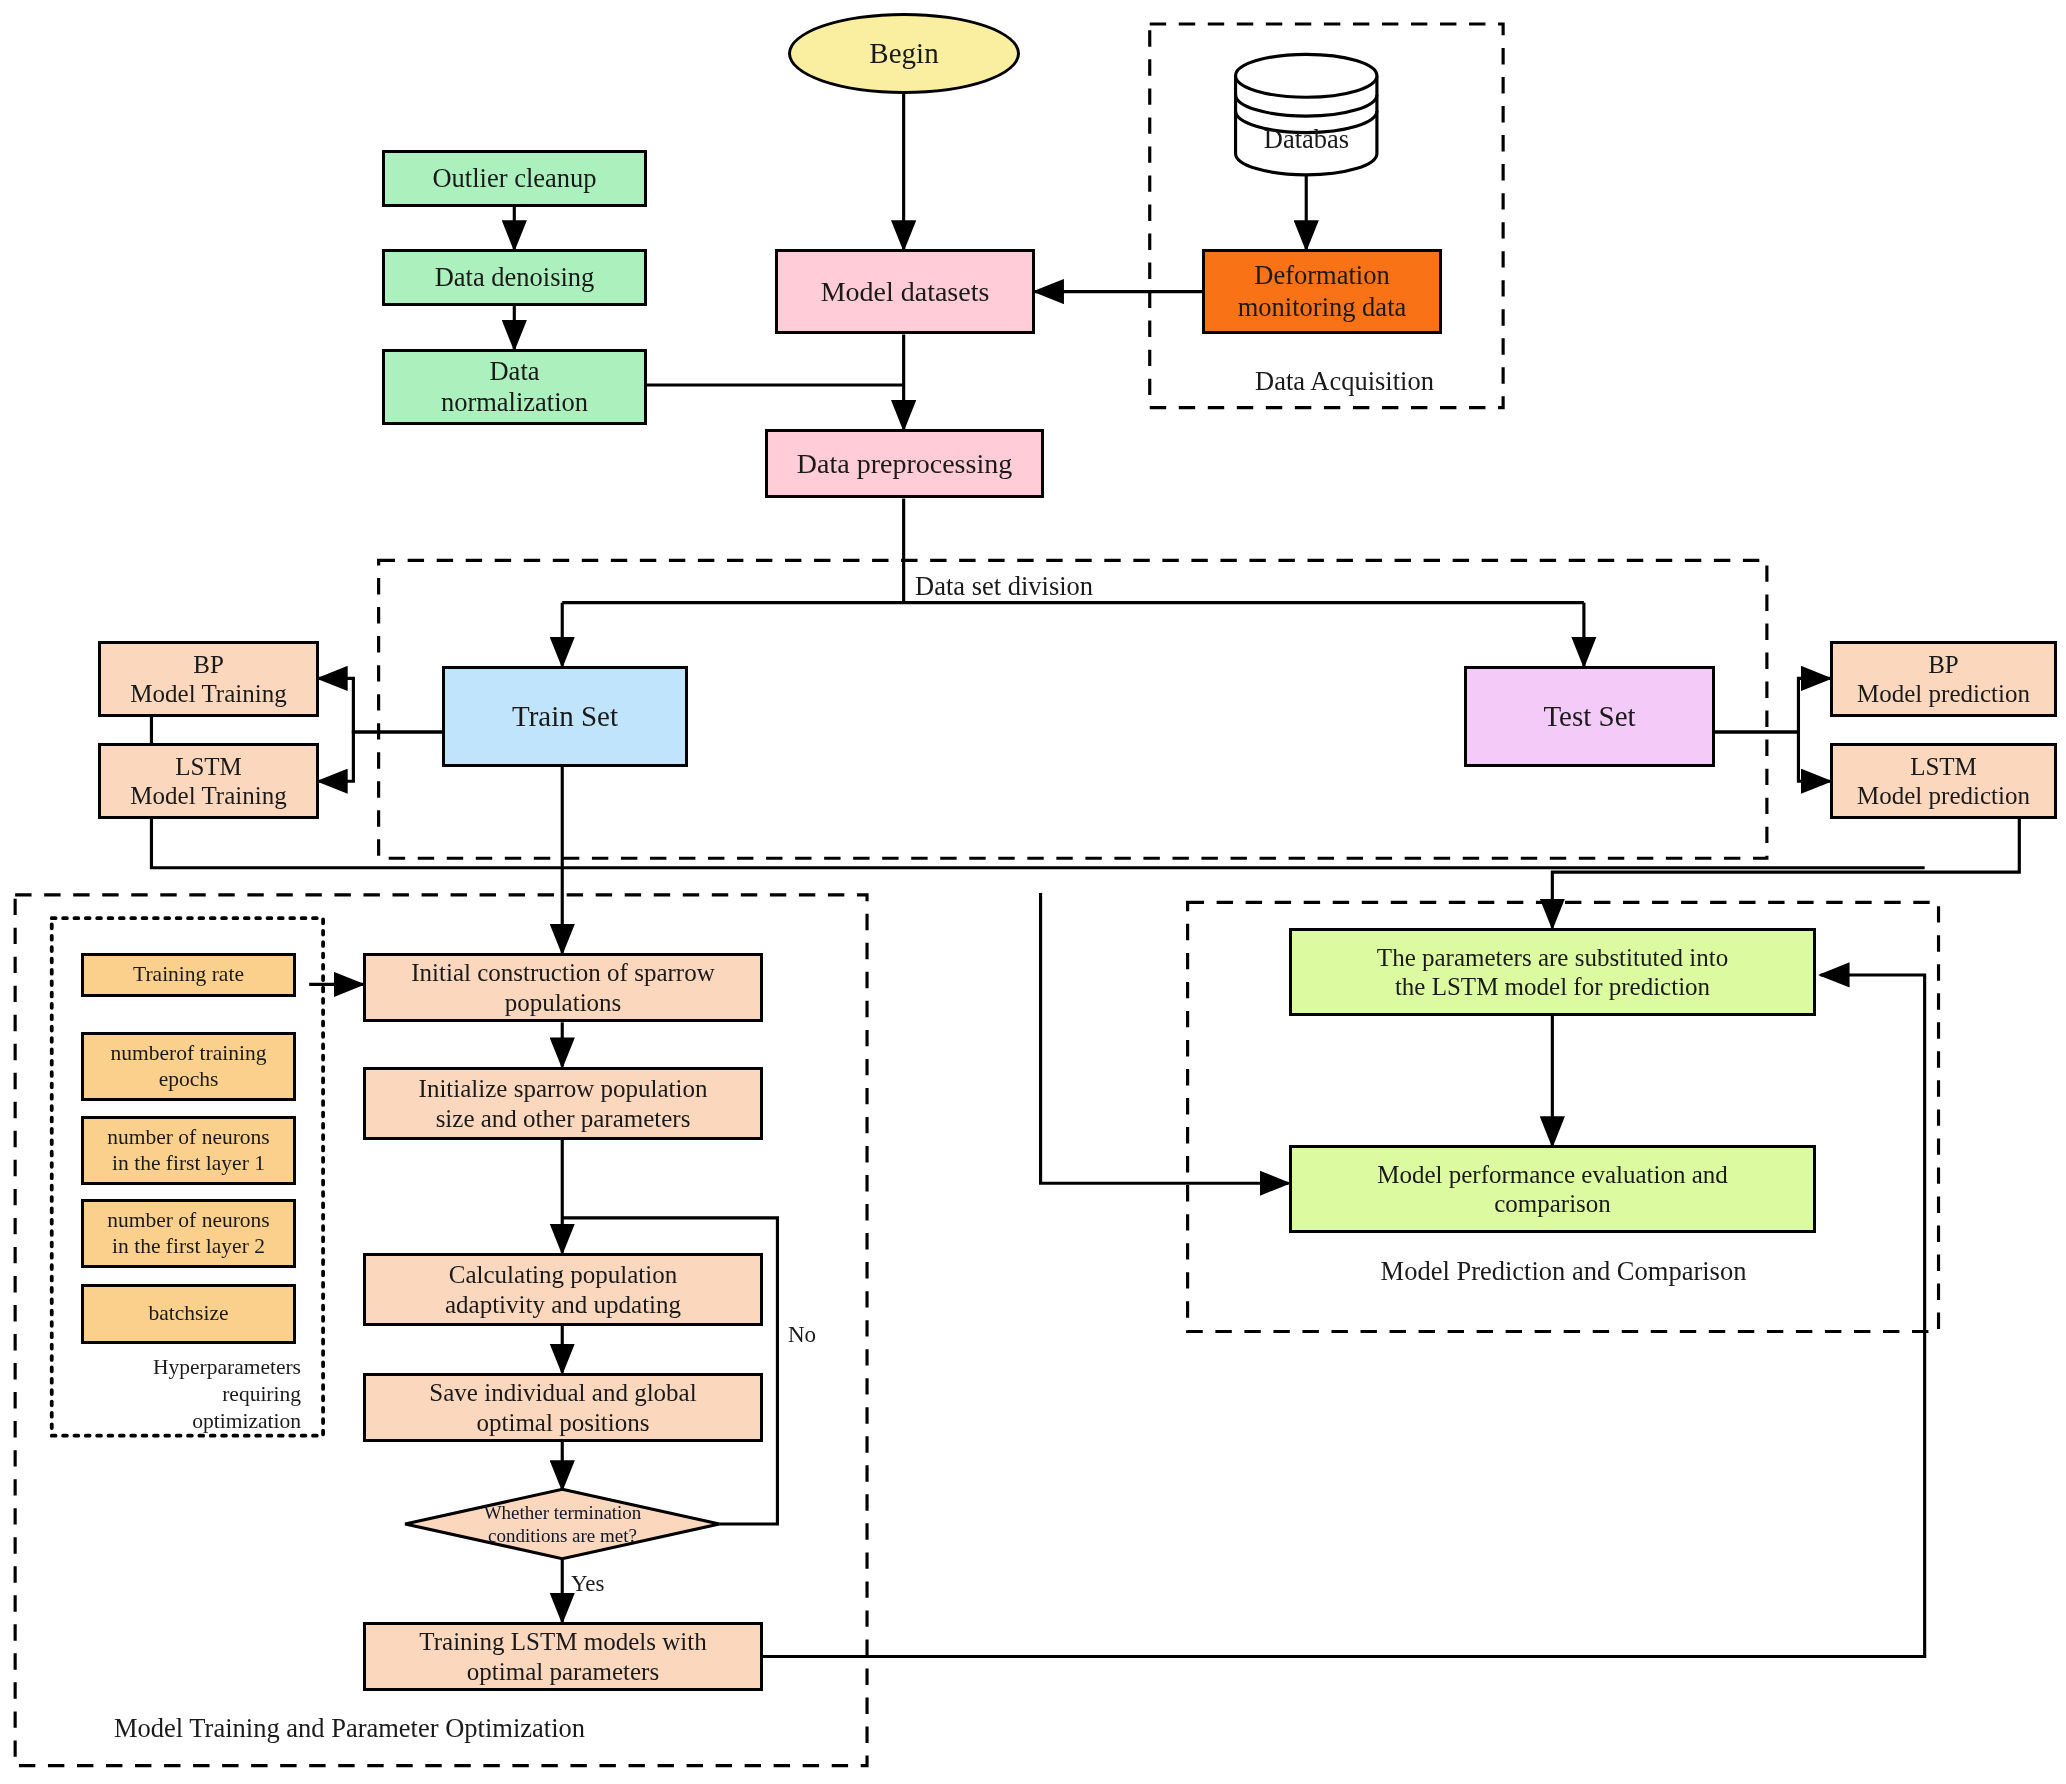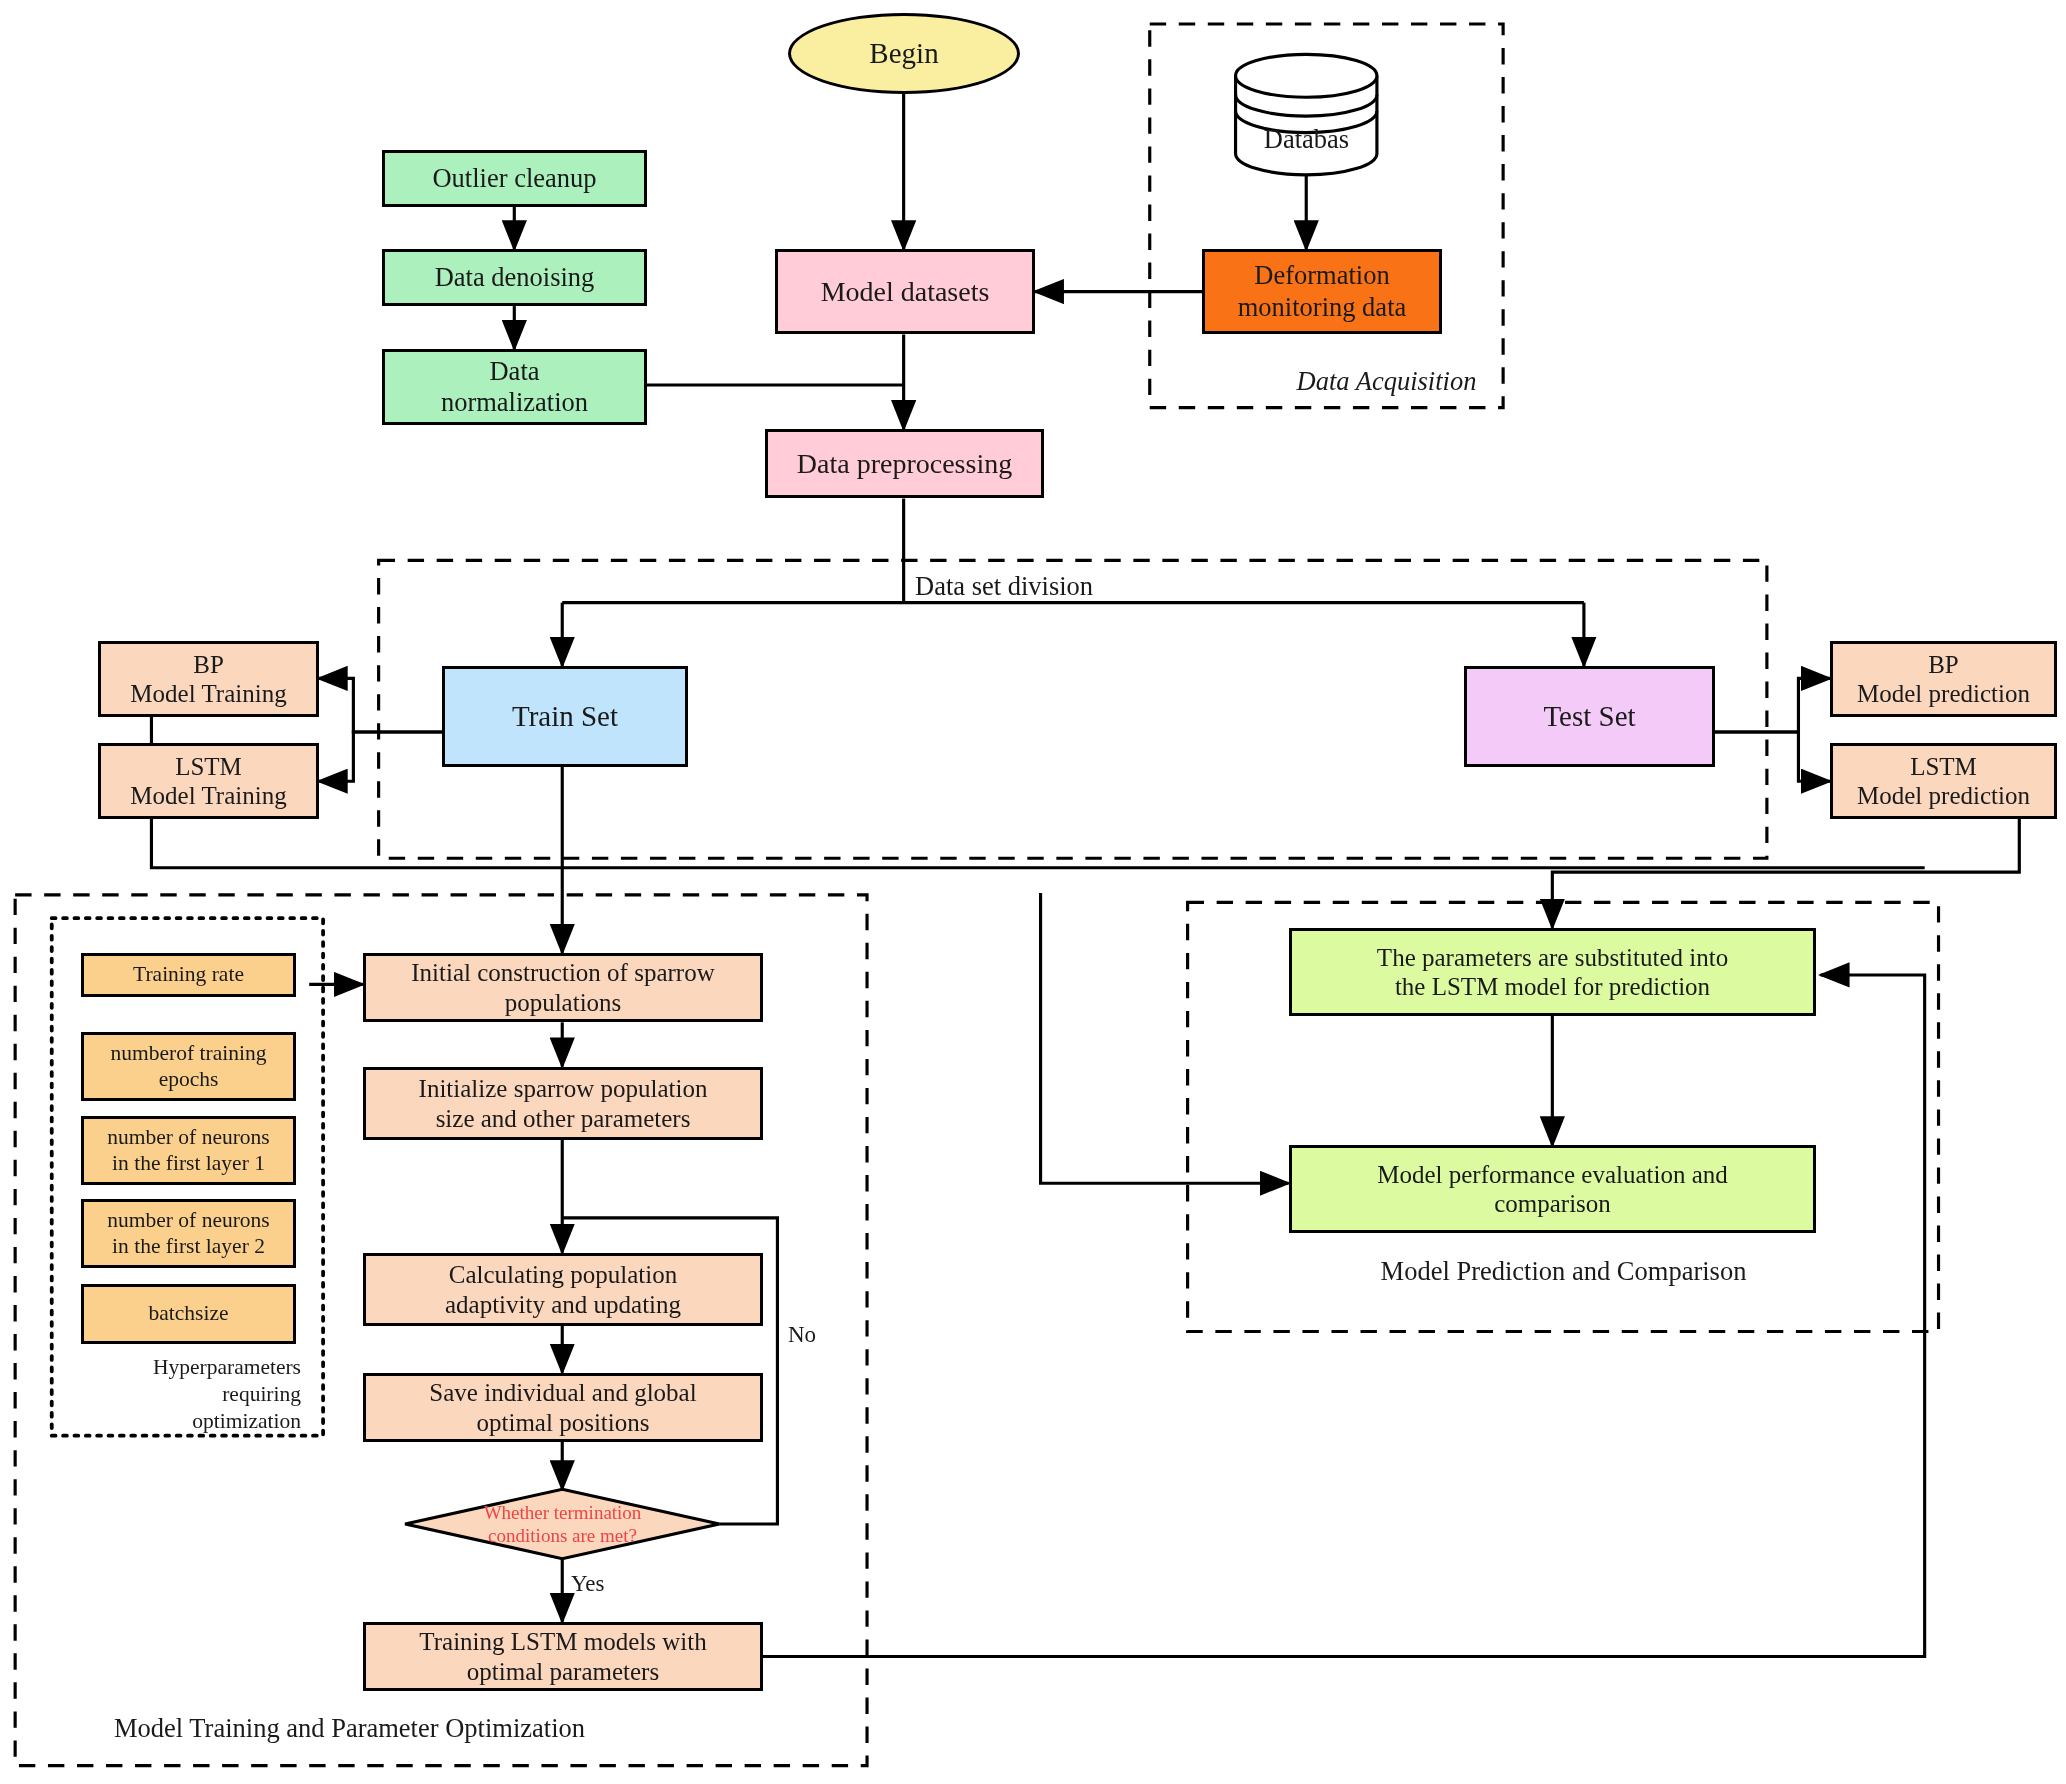--- a/index.html
+++ b/index.html
@@ -8,21 +8,21 @@
   svg{position:absolute;top:0;left:0;width:2066px;height:1784px;}
   .node{position:absolute;box-sizing:border-box;display:flex;align-items:center;
         justify-content:center;text-align:center;border:3.2px solid #000;
         font-family:"Liberation Serif","DejaVu Serif",serif;color:#1a1a1a;
         line-height:1.18;padding:1.3px 3.8px;}
   .lbl{position:absolute;font-family:"Liberation Serif","DejaVu Serif",serif;
        color:#1a1a1a;white-space:nowrap;}
   .lbl.wrap{white-space:normal;text-align:right;}
   .ellipse{border-radius:50%;}
   .diamond-txt{position:absolute;display:flex;align-items:center;justify-content:center;
-       text-align:center;font-family:"Liberation Serif","DejaVu Serif",serif;color:#ef4444;
+       text-align:center;font-family:"Liberation Serif","DejaVu Serif",serif;color:#0f172a;
        line-height:1.2;}
 </style>
 </head>
 <body>
 
 <div id="root">
 
   <svg viewBox="0 0 3274 2827">
     <defs>
       <marker id="ah" markerWidth="10" markerHeight="8" refX="9.2" refY="4" orient="auto" markerUnits="strokeWidth">
@@ -228,21 +228,21 @@
   <div class="node" style="left:1289px;top:928px;width:527px;height:88px;background:#DCFAA0;font-size:25px;white-space:pre-line;">
     <span>The parameters are substituted into
 the LSTM model for prediction</span>
   </div>
 
   <div class="node" style="left:1289px;top:1145px;width:527px;height:88px;background:#DCFAA0;font-size:25px;white-space:pre-line;">
     <span>Model performance evaluation and
 comparison</span>
   </div>
 
-  <div class="lbl" style="left:1210px;top:366px;width:353px;text-align:center;font-size:26.5px;font-style:italic;">Data Acquisition</div>
+  <div class="lbl" style="left:1168px;top:366px;width:353px;text-align:center;font-size:26.5px;">Data Acquisition</div>
 
   <div class="lbl" style="left:915px;top:571px;font-size:26.5px;">Data set division</div>
 
   <div class="lbl" style="left:114px;top:1713px;font-size:26.5px;">Model Training and Parameter Optimization</div>
 
   <div class="lbl" style="left:1188px;top:1256px;width:751px;text-align:center;font-size:26.5px;">Model Prediction and Comparison</div>
 
   <div class="lbl" style="left:788px;top:1322px;font-size:23px;">No</div>
 
   <div class="lbl" style="left:571px;top:1571px;font-size:23px;">Yes</div>

